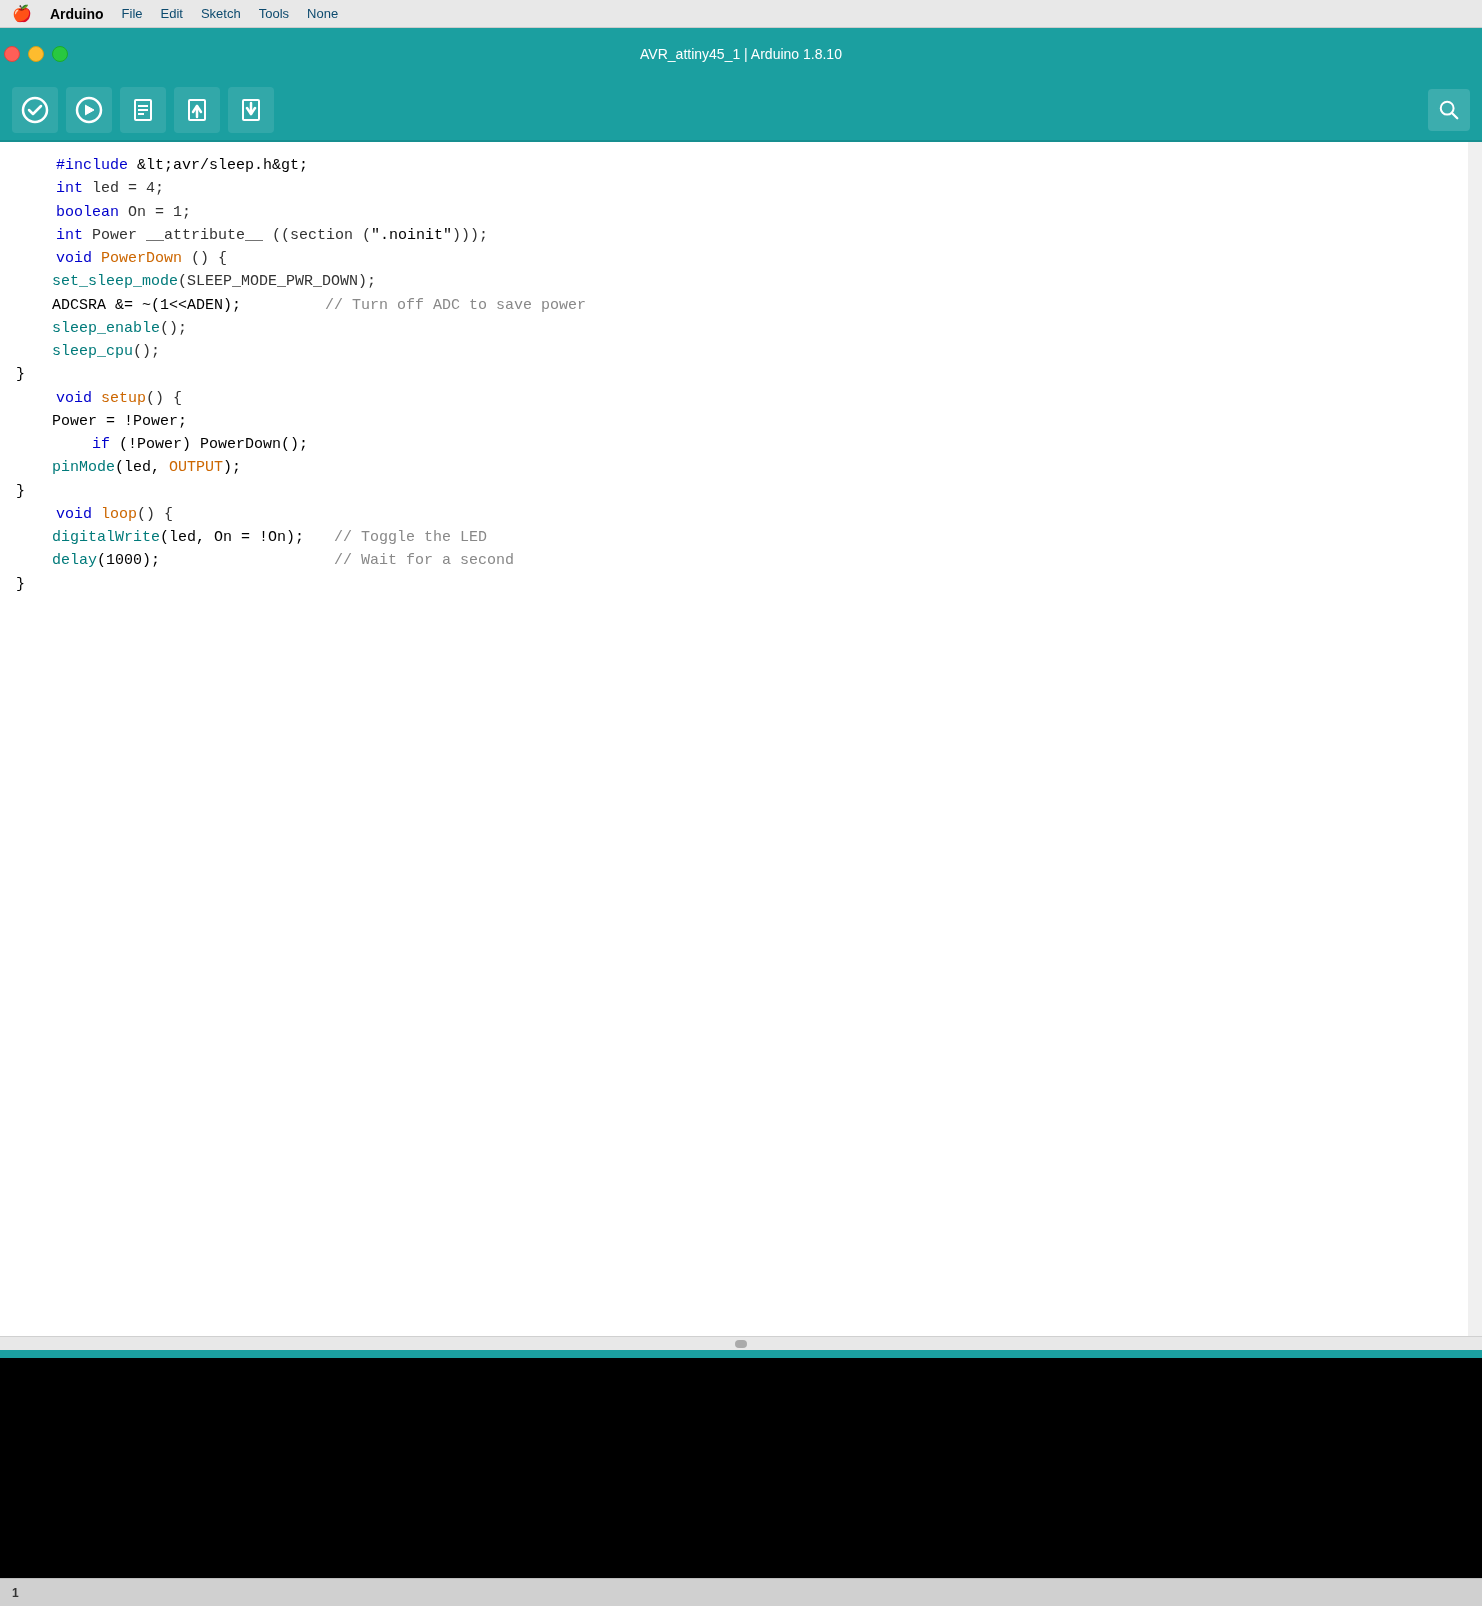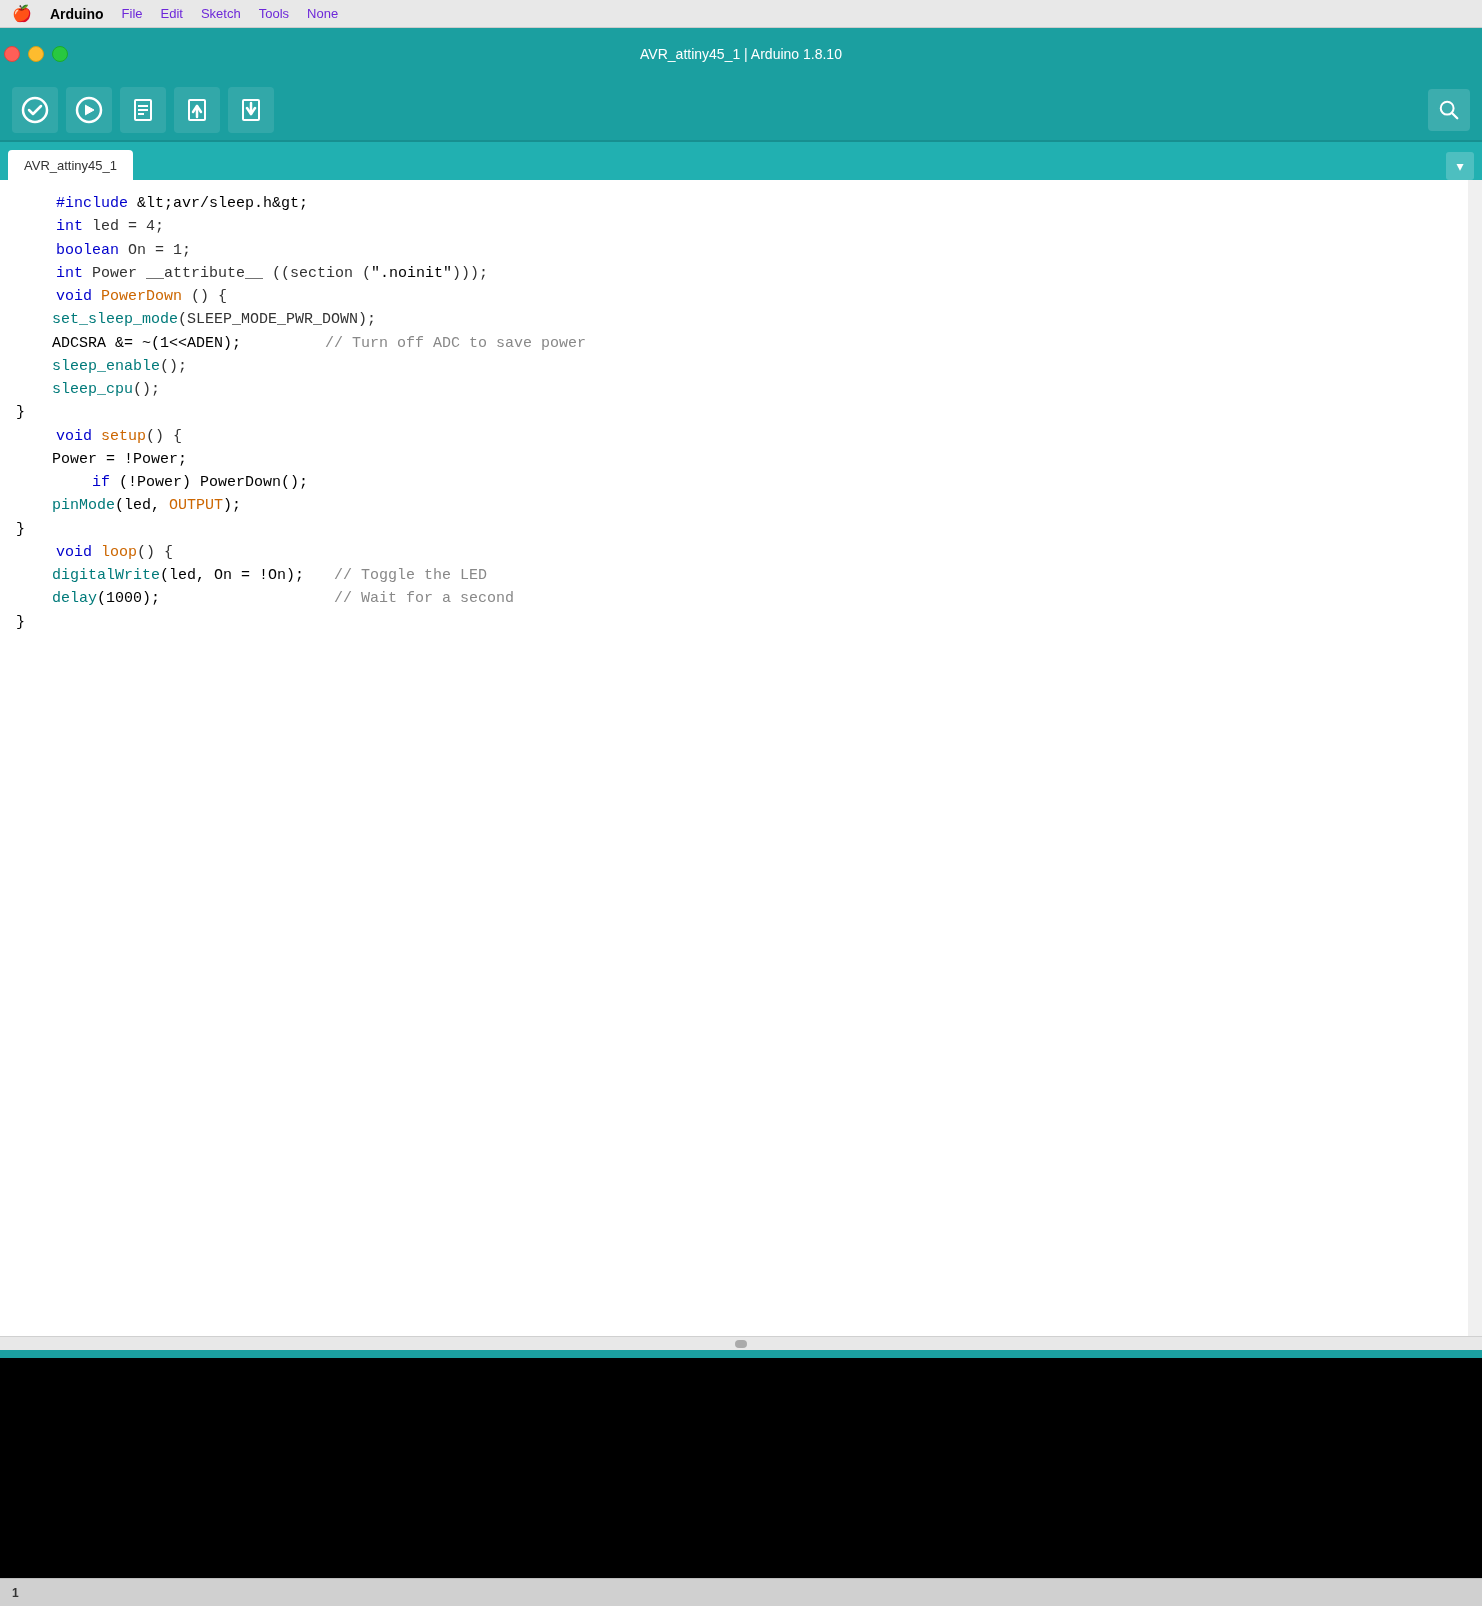--- a/index.html
+++ b/index.html
@@ -26,21 +26,21 @@
       font-size: 16px;
       color: #333;
     }
     .menu-app-name {
       font-weight: bold;
       font-size: 14px;
       color: #000;
     }
     .menu-item {
       font-size: 13px;
-      color: #6d28d9;
+      color: #0c4a6e;
     }
 
     
     .window {
       width: 1482px;
       height: 1578px;
       display: flex;
       flex-direction: column;
       background: #f5f5f5;
     }
@@ -296,27 +296,20 @@
     <div class="toolbar-spacer"></div>
 
     <button class="toolbar-search-btn" title="Search">
       <svg viewBox="0 0 24 24" fill="none" width="22" height="22">
         <circle cx="10" cy="10" r="7" stroke="white" stroke-width="2.2"></circle>
         <line x1="15.5" y1="15.5" x2="21" y2="21" stroke="white" stroke-width="2.5" stroke-linecap="round"></line>
       </svg>
     </button>
   </div>
 
-  <div class="tabs-area">
-    <div class="tab">
-      <span>AVR_attiny45_1</span>
-    </div>
-    <div style="flex:1"></div>
-    <button class="tab-dropdown">▾</button>
-  </div>
 
   <div class="editor-area">
     <div class="code-content" id="code-block"><div class="code-line"><span class="kw-blue">#include</span> <span class="str">&amp;lt;avr/sleep.h&amp;gt;</span></div><div class="code-line"></div><div class="code-line"><span class="kw-blue">int</span><span class="normal"> led = 4;</span></div><div class="code-line"><span class="kw-blue">boolean</span> <span class="normal">On</span><span class="normal"> = 1;</span></div><div class="code-line"><span class="kw-blue">int</span><span class="normal"> Power __attribute__ ((section (</span><span class="str">".noinit"</span><span class="normal">)));</span></div><div class="code-line"></div><div class="code-line"><span class="kw-blue">void</span> <span class="kw-orange">PowerDown</span><span class="normal"> () {</span></div><div class="code-line">    <span class="kw-teal">set_sleep_mode</span><span class="normal">(SLEEP_MODE_PWR_DOWN);</span></div><div class="code-line">    ADCSRA &amp;= ~(1&lt;&lt;ADEN);        <span class="comment">// Turn off ADC to save power</span></div><div class="code-line">    <span class="kw-teal">sleep_enable</span><span class="normal">();</span></div><div class="code-line">    <span class="kw-teal">sleep_cpu</span><span class="normal">();</span></div><div class="code-line">}</div><div class="code-line"></div><div class="code-line"><span class="kw-blue">void</span> <span class="kw-orange">setup</span><span class="normal">() {</span></div><div class="code-line">    Power = !Power;</div><div class="code-line">    <span class="kw-blue">if</span> (!Power) PowerDown();</div><div class="code-line">    <span class="kw-teal">pinMode</span>(led, <span class="kw-orange">OUTPUT</span>);</div><div class="code-line">}</div><div class="code-line"></div><div class="code-line"><span class="kw-blue">void</span> <span class="kw-orange">loop</span><span class="normal">() {</span></div><div class="code-line">    <span class="kw-teal">digitalWrite</span>(led, On = !On);  <span class="comment">// Toggle the LED</span></div><div class="code-line">    <span class="kw-teal">delay</span>(1000);                  <span class="comment">// Wait for a second</span></div><div class="code-line">}</div></div>
     <div class="right-scrollbar"></div>
   </div>
 
   <div class="h-scrollbar">
     <div class="h-scroll-thumb"></div>
   </div>
 

